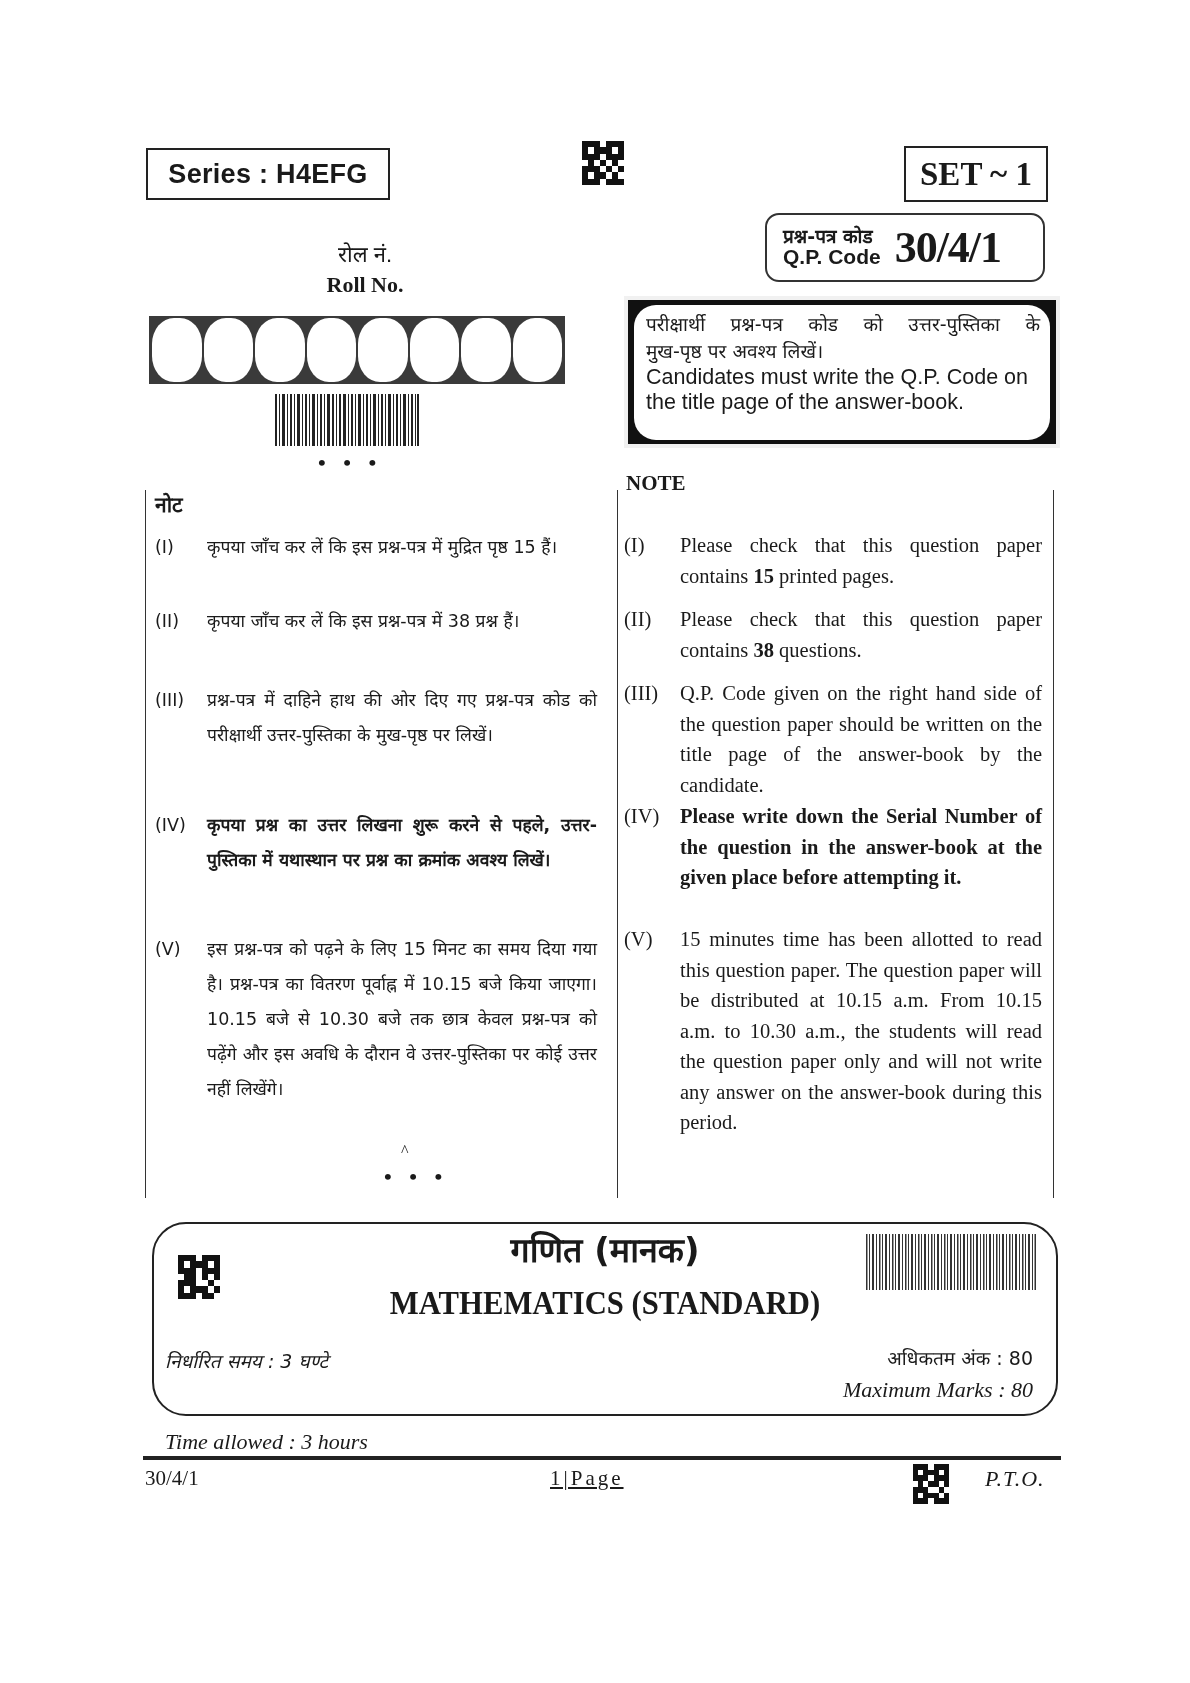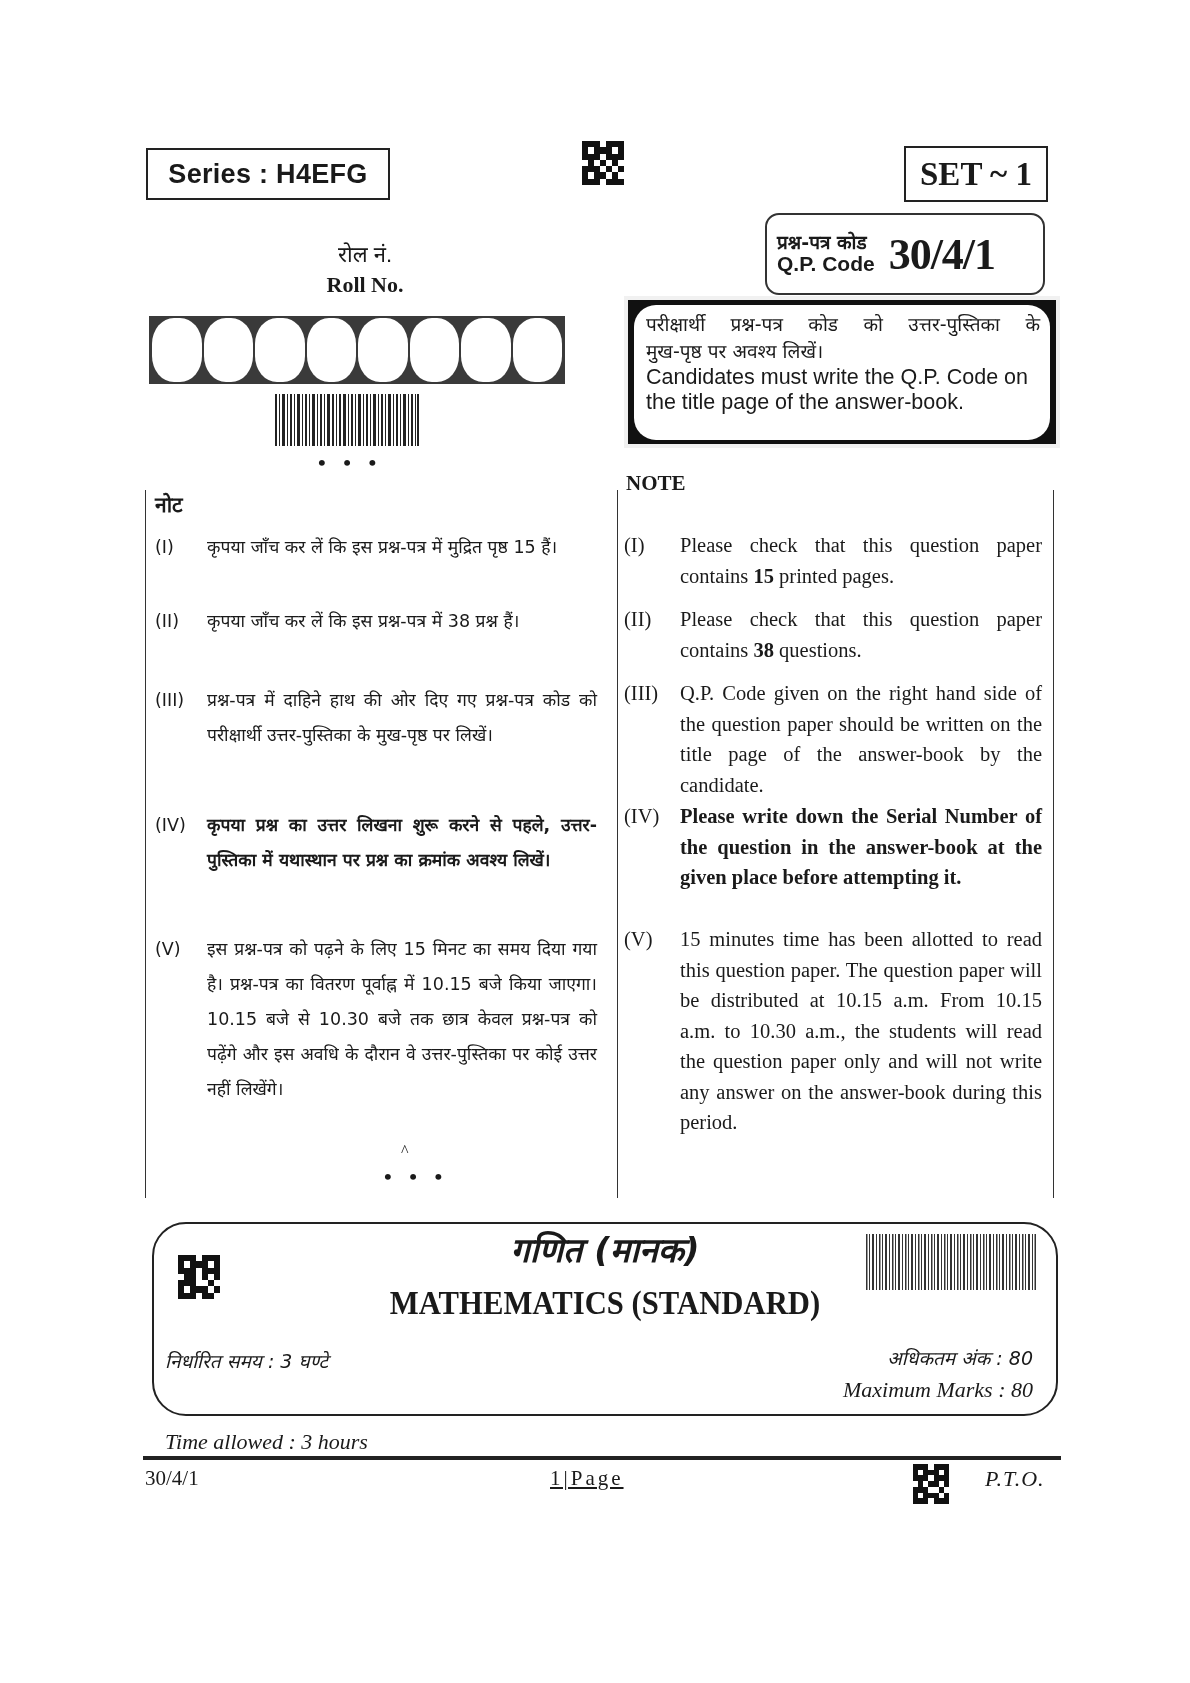--- a/index.html
+++ b/index.html
@@ -22,22 +22,22 @@
   .roll-hi { left:300px; top:238px; width:130px; text-align:center; font-size:22px; font-family:Liberation Sans, sans-serif; }
   .roll-en { left:300px; top:272px; width:130px; text-align:center; font-size:22px; font-weight:bold; }
 
   .roll-grid { left:149px; top:316px; width:416px; height:68px; background:#3a3a3a; display:flex; padding:0 2px; box-sizing:border-box; }
   .roll-cell { flex:1; margin:2px 1px; background:#fff; border-radius:22px/26px; }
 
   .barcode1 { left:275px; top:394px; width:144px; height:52px; }
   .dots { font-size:22px; letter-spacing:6px; font-weight:bold; }
   .dots1 { left:318px; top:450px; }
 
-  .qp-box { left:765px; top:213px; width:280px; height:82px; border:2px solid #333; border-radius:14px; box-sizing:border-box;
-            display:flex; align-items:center; padding-left:10px; }
+  .qp-box { left:765px; top:213px; width:280px; height:69px; border:2px solid #333; border-radius:14px; box-sizing:border-box;
+            display:flex; align-items:center; padding-left:16px; }
   .qp-labels { display:flex; flex-direction:column; font-family:"Liberation Sans", sans-serif; font-weight:bold; line-height:1.05; }
   .qp-label-hi { font-size:19px; font-family:"DejaVu Sans", sans-serif; font-weight:bold; }
   .qp-label-en { font-size:21px; }
   .qp-code { font-size:44px; font-weight:bold; margin-left:14px; letter-spacing:-1px; }
 
   .cand-outer { left:624px; top:296px; width:436px; height:152px; background:#f1f1f1; }
   .cand-box { left:628px; top:300px; width:428px; height:144px; background:#111; }
   .cand-inner { left:634px; top:305px; width:416px; height:135px; background:#fff; border-radius:22px; box-sizing:border-box;
                 padding:6px 10px 0 12px; font-family:"Liberation Sans", sans-serif; font-size:21.5px; line-height:25px; }
   .cand-hi { font-family:"DejaVu Sans", sans-serif; font-size:19px; line-height:27px; text-align:justify; text-align-last:justify; }
@@ -48,25 +48,25 @@
   .col { font-size:20.5px; line-height:30.5px; }
   .col-hi { font-family:"DejaVu Sans", sans-serif; font-size:17.5px; line-height:35px; }
   .note-title { font-weight:bold; font-size:21px; }
   .item { position:absolute; display:flex; }
   .num { flex:0 0 auto; }
   .txt { text-align:justify; }
   b { font-weight:bold; }
 
   
   .subject-box { left:152px; top:1222px; width:906px; height:194px; border:2px solid #222; border-radius:34px; box-sizing:border-box; }
-  .subj-hi { left:400px; top:1226px; width:410px; text-align:center; font-family:"DejaVu Sans", sans-serif; font-weight:bold; font-size:34px;font-style:italic; }
+  .subj-hi { left:400px; top:1226px; width:410px; text-align:center; font-family:"DejaVu Sans", sans-serif; font-weight:bold; font-size:34px; }
   .subj-en { left:300px; top:1285px; width:610px; text-align:center; font-weight:bold; font-size:33px; transform:scaleX(0.93); }
   .time-hi { left:165px; top:1348px; font-family:"DejaVu Sans", sans-serif; font-style:italic; font-size:19px; }
   .time-en { left:165px; top:1381px; font-style:italic; font-size:22px;margin-top:48px; }
-  .marks-hi { right:157px; top:1345px; font-family:"DejaVu Sans", sans-serif; font-style:italic; font-size:19px; text-align:left; }
+  .marks-hi { right:157px; top:1345px; font-family:"DejaVu Sans", sans-serif; font-size:19px; text-align:left; }
   .marks-en { right:157px; top:1377px; font-style:italic; font-size:22px; text-align:right;margin-left:28px; }
   .barcode2 { left:866px; top:1234px; width:170px; height:56px; }
   .qr-subj { left:178px; top:1255px; width:42px; height:44px; }
 
   
   .footer-rule { left:143px; top:1456px; width:918px; height:4px; background:#222; }
   .foot-code { left:145px; top:1466px; font-size:21px; }
   .foot-page { left:550px; top:1466px; font-size:21px; letter-spacing:3px;text-decoration:underline; }
   .qr-foot { left:913px; top:1464px; width:36px; height:40px; }
   .foot-pto { left:985px; top:1466px; font-size:22px; font-style:italic; letter-spacing:1px; }

